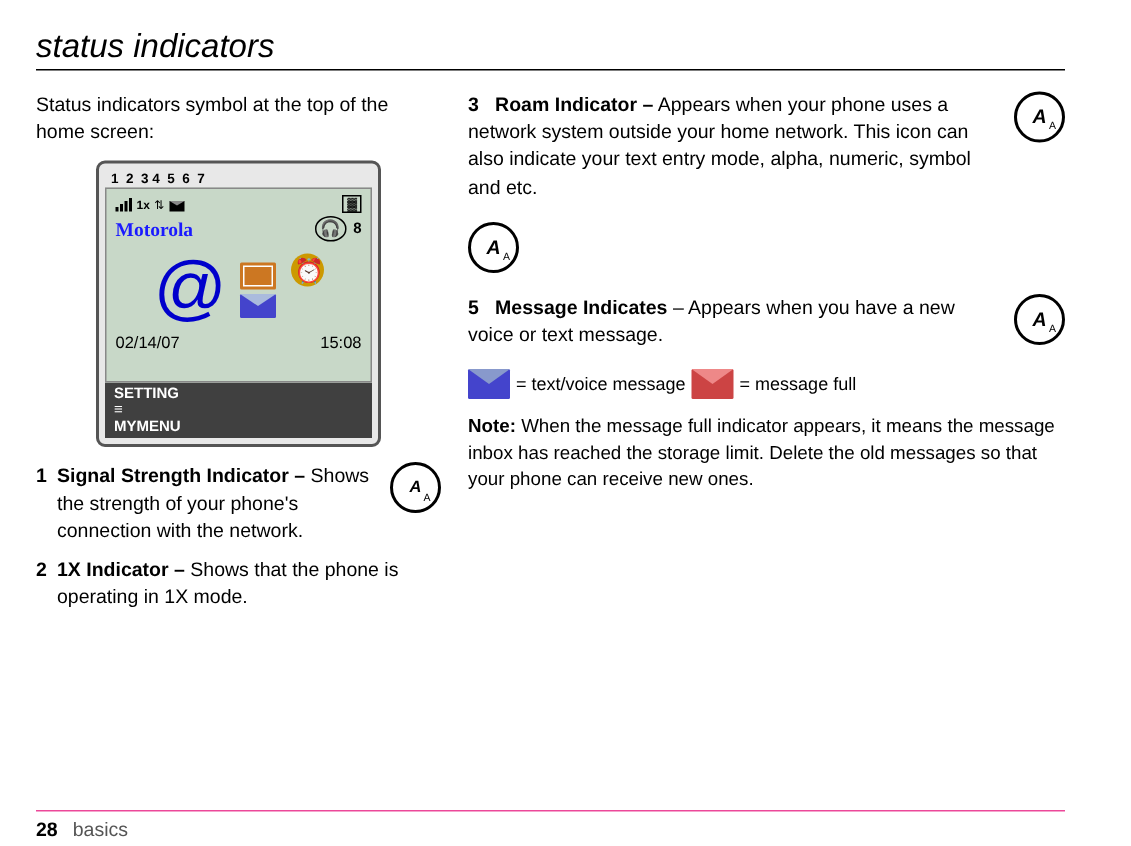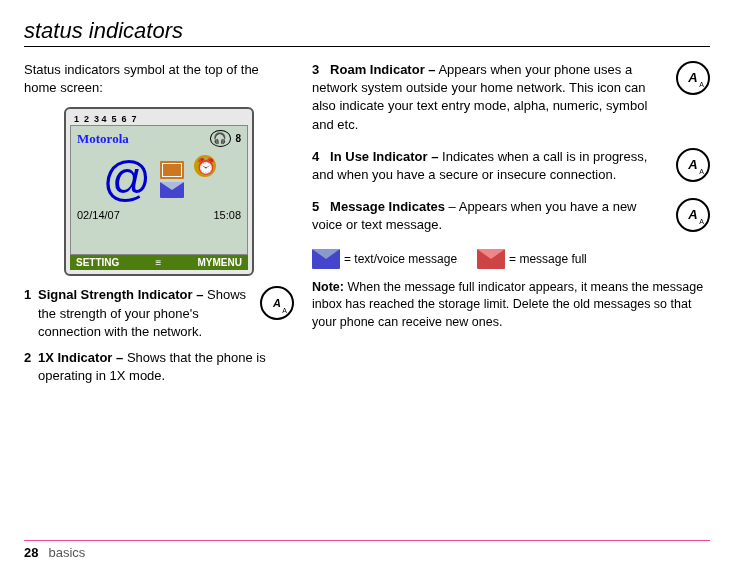--- a/index.html
+++ b/index.html
@@ -155,27 +155,28 @@
 
     .date-time-row {
       display: flex;
       justify-content: space-between;
       font-size: 11px;
       color: #000;
       margin-top: 2px;
     }
 
     .phone-bottom-bar {
-      background: #4d7c0f;
+      background: #404040;
       display: flex;
       justify-content: space-between;
       padding: 2px 6px;
       font-size: 10px;
       color: #fff;
       font-weight: bold;
+      flex-direction: column;
     }
 
     
     .items-list {
       margin-top: 10px;
     }
 
     .list-item {
       display: flex;
       margin-bottom: 8px;
@@ -233,21 +234,21 @@
     }
     .signal-icon .sub-a {
       font-size: 8px;
       position: absolute;
       bottom: 3px;
       right: 5px;
     }
 
     .message-indicators {
       display: flex;
-      gap: 20px;
+      gap: 4px;
       margin-top: 6px;
       margin-bottom: 10px;
       font-size: 12px;
     }
 
     .msg-ind-item {
       display: flex;
       align-items: center;
       gap: 4px;
     }
@@ -364,20 +365,41 @@
             <span>2</span>
             <span>3 4</span>
             <span>5</span>
             <span>6</span>
             <span>7</span>
           </div>
         </div>
 
         <div class="phone-screen" style="position:relative;">
 
+          <div style="display:flex; justify-content:space-between; align-items:center; margin-bottom:2px;">
+            <div style="display:flex; align-items:flex-end; gap:3px;">
+
+              <div class="signal-bars">
+                <div class="bar" style="height:3px;"></div>
+                <div class="bar" style="height:5px;"></div>
+                <div class="bar" style="height:7px;"></div>
+                <div class="bar" style="height:9px;"></div>
+              </div>
+
+              <span style="font-size:8px; font-weight:bold;">1x</span>
+
+              <span style="font-size:8px;">⇅</span>
+
+              <div class="small-envelope"></div>
+            </div>
+            <div style="display:flex; align-items:center; gap:3px;">
+
+              <span style="font-size:9px; border:1px solid #000; padding:0 2px;">▓</span>
+            </div>
+          </div>
 
           <div style="display:flex; justify-content:space-between; align-items:center; position:relative;">
             <div class="motorola-text">Motorola</div>
 
             <div style="display:flex; align-items:center; gap:4px;">
 
               <span style="font-size:11px; border:1px solid #000; border-radius:50%; padding:1px 3px;">🎧</span>
               <span style="font-size:10px; font-weight:bold;">8</span>
             </div>
           </div>
@@ -439,26 +461,20 @@
           <b>Roam Indicator –</b>
           <span> Appears when your phone uses a network system outside your home network. This icon can also indicate your text entry mode, alpha, numeric, symbol and etc.</span>
         </div>
         <div class="signal-icon" style="width:34px; height:34px;">
           <span style="font-style:italic; font-weight:bold; font-size:13px;">A</span>
           <span style="font-size:7px; position:absolute; bottom:3px; right:4px;">A</span>
         </div>
       </div>
 
       <div class="right-item">
-        <div class="right-item-content">
-          <span style="font-weight:bold;">4</span>
-          &nbsp;
-          <b>In Use Indicator –</b>
-          <span> Indicates when a call is in progress, and when you have a secure or insecure connection.</span>
-        </div>
         <div class="signal-icon" style="width:34px; height:34px;">
           <span style="font-style:italic; font-weight:bold; font-size:13px;">A</span>
           <span style="font-size:7px; position:absolute; bottom:3px; right:4px;">A</span>
         </div>
       </div>
 
       <div class="right-item">
         <div class="right-item-content">
           <span style="font-weight:bold;">5</span>
           &nbsp;

